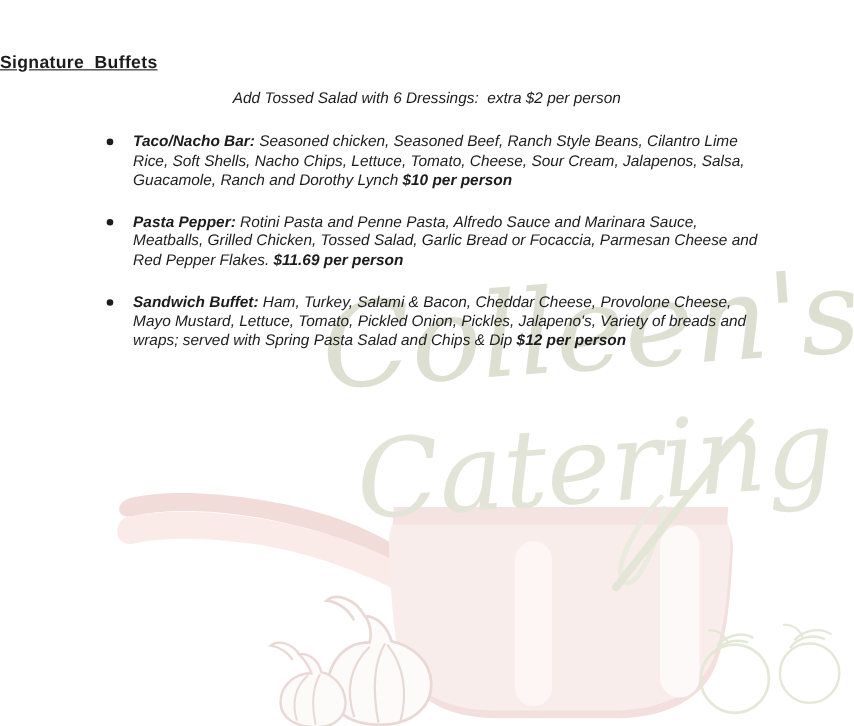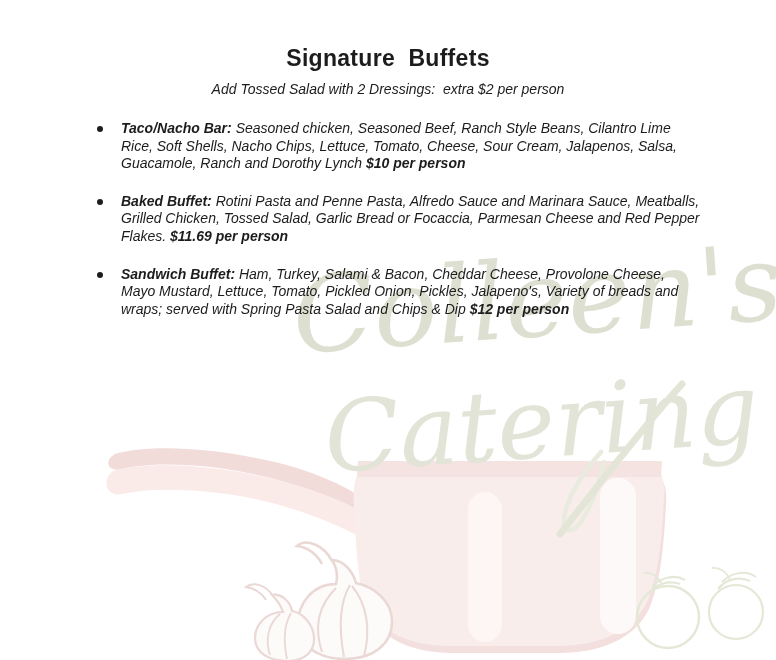--- a/index.html
+++ b/index.html
@@ -10,22 +10,22 @@
   }
   .bg-art { position:absolute; left:0; top:0; z-index:0; }
   .watermark {
     position:absolute; z-index:1; pointer-events:none;
     font-family:"DejaVu Serif", serif; font-style:italic; white-space:pre;
   }
   .wm1 { left:292px; top:238px; font-size:106px; color:#dde0d1; transform:rotate(-4deg); }
   .wm2 { left:324px; top:366px; font-size:98px;  color:#e1e4d6; transform:rotate(-4deg); }
   .content { position:relative; z-index:2; padding-top:44px; }
   .title {
-    margin:0 0 8px 0; text-align:center; font-size:23px; line-height:28px;
-    font-weight:bold; white-space:pre; letter-spacing:0.3px;
+    margin:0 0 8px 0; text-align:left; font-size:16px; line-height:28px;
+    font-weight:bold; text-decoration:underline; white-space:pre; letter-spacing:0.3px;
   }
   .sub { margin:0; text-align:center; font-style:italic; font-size:14px; line-height:18px; white-space:pre; }
   .sub b { font-weight:normal; }
   .menu { list-style:none; margin:22px 0 0 0; padding:0 0 0 97px; }
   .menu li { display:flex; width:604px;font-style:italic; }
   .menu li + li { margin-top:20px; }
   .menu li.gap-large { margin-top:20px; }
   .dot { flex:0 0 24px; }
   .dot::before {
     content:""; display:block; width:6px; height:6px; border-radius:50%;
@@ -83,35 +83,35 @@
       <path d="M601,452 C576,480 558,515 566,528 C576,539 594,506 604,462" stroke="#e8ebdd" stroke-width="4.5" fill="none" stroke-linecap="round"></path>
       <path d="M560,534 C596,488 644,426 682,384" stroke="#e3e6d7" stroke-width="7" fill="none" stroke-linecap="round"></path>
     </g>
   </svg>
 
   <div class="watermark wm1">Colleen's</div>
   <div class="watermark wm2">Catering</div>
 
   <div class="content">
     <h1 class="title">Signature  Buffets</h1>
-    <p class="sub"><span>Add Tossed Salad with 2 Dressings:  </span><b>extra $2 per person</b></p>
+    <p class="sub"><span>Add Tossed Salad with 6 Dressings:  </span><b>extra $2 per person</b></p>
 
     <ul class="menu">
       <li>
         <span class="dot"></span>
         <div class="item-text">
           <b>Taco/Nacho Bar:</b>
           <span>Seasoned chicken, Seasoned Beef, Ranch Style Beans, Cilantro Lime Rice, Soft Shells, Nacho Chips, Lettuce, Tomato, Cheese, Sour Cream, Jalapenos, Salsa, Guacamole, Ranch and Dorothy Lynch</span>
           <b>$10 per person</b>
         </div>
       </li>
       <li>
         <span class="dot"></span>
         <div class="item-text">
-          <b>Baked Buffet:</b>
+          <b>Pasta Pepper:</b>
           <span>Rotini Pasta and Penne Pasta, Alfredo Sauce and Marinara Sauce, Meatballs, Grilled Chicken, Tossed Salad, Garlic Bread or Focaccia, Parmesan Cheese and Red Pepper Flakes. </span>
           <b>$11.69 per person</b>
         </div>
       </li>
       <li class="gap-large">
         <span class="dot"></span>
         <div class="item-text">
           <b>Sandwich Buffet:</b>
           <span>Ham, Turkey, Salami &amp; Bacon, Cheddar Cheese, Provolone Cheese, Mayo Mustard, Lettuce, Tomato, Pickled Onion, Pickles, Jalapeno's, Variety of breads and wraps; served with Spring Pasta Salad and Chips &amp; Dip </span>
           <b>$12 per person</b>

